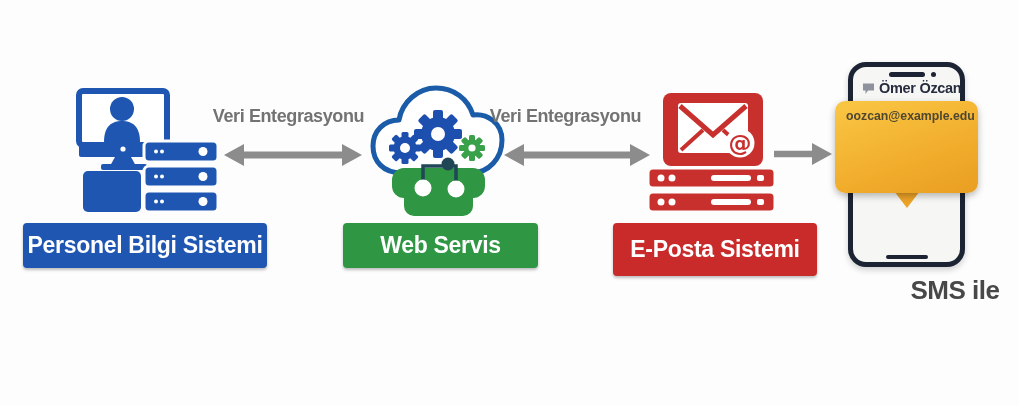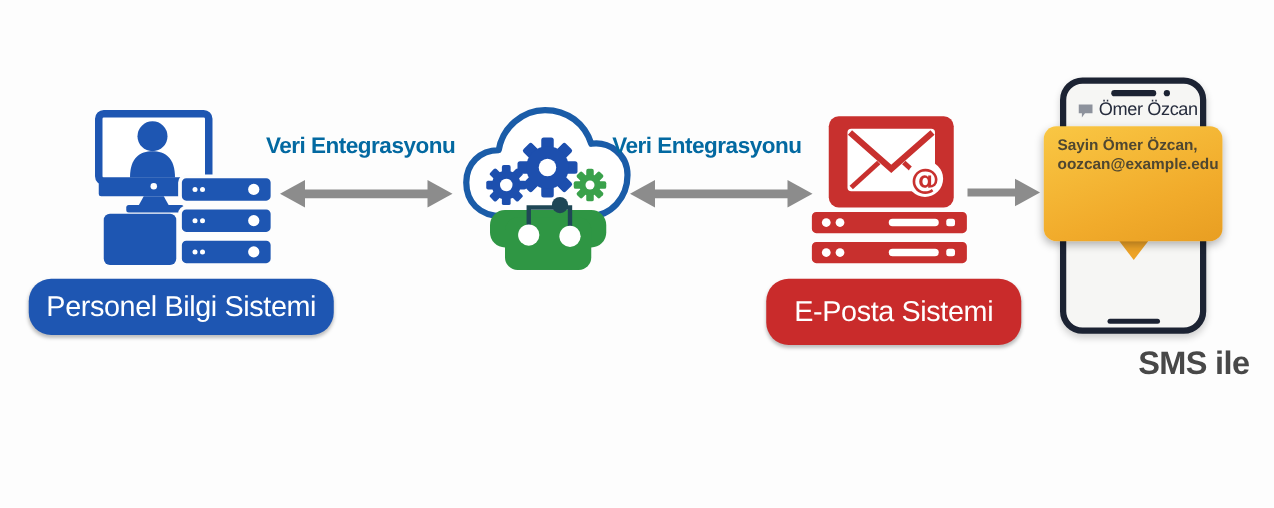--- a/index.html
+++ b/index.html
@@ -2,42 +2,42 @@
 <html><head>
 <meta charset="utf-8">
 <style>
   html,body{margin:0;padding:0;}
   .canvas{
     position:relative;width:1019px;height:406px;overflow:hidden;
     background:#fdfdfd;font-family:"Liberation Sans",sans-serif;
   }
   .node-badge{
     position:absolute;display:flex;align-items:center;justify-content:center;
-    color:#fff;font-weight:normal;font-size:23px;letter-spacing:-0.3px;
-    border-radius:18px;box-shadow:0 2px 3px rgba(0,0,0,0.25);
+    color:#fff;font-weight:bold;font-size:23px;letter-spacing:-0.3px;
+    border-radius:4px;box-shadow:0 2px 3px rgba(0,0,0,0.25);
   }
   .badge-personel{left:23px;top:223px;width:244px;height:45px;background:#1e56b2;}
   .badge-web{left:343px;top:223px;width:195px;height:45px;background:#2f9644;}
   .badge-eposta{left:613px;top:223px;width:204px;height:53px;background:#c92b2b;}
   .arrow-label{
-    position:absolute;font-weight:bold;font-size:18px;color:#0369a1;
+    position:absolute;font-weight:bold;font-size:18px;color:#737373;
     text-align:center;letter-spacing:-0.4px;white-space:nowrap;
   }
   .icon-svg{position:absolute;}
   .phone{
     position:absolute;left:848px;top:62px;width:117px;height:205px;
     box-sizing:border-box;background:#f6f6f4;border:5px solid #1c2333;
     border-radius:18px;box-shadow:0 3px 6px rgba(0,0,0,0.18);
   }
   .phone-speaker{position:absolute;top:5px;left:50%;transform:translateX(-50%);
     width:36px;height:5px;background:#1c2333;border-radius:3px;}
   .phone-camera{position:absolute;top:5px;left:50%;margin-left:24px;
     width:5px;height:5px;background:#1c2333;border-radius:50%;}
   .phone-header{position:absolute;top:13px;left:9px;display:flex;align-items:center;gap:4px;}
-  .phone-contact{font-size:14.5px;font-weight:normal;color:#262c3d;letter-spacing:-0.3px;white-space:nowrap;}
+  .phone-contact{font-size:14.5px;font-weight:bold;color:#262c3d;letter-spacing:-0.3px;white-space:nowrap;}
   .phone-homebar{position:absolute;bottom:3px;left:50%;transform:translateX(-50%);
     width:42px;height:4px;background:#1c2333;border-radius:2px;}
   .sms-bubble{
     position:absolute;left:835px;top:101px;width:143px;height:92px;
     box-sizing:border-box;padding:8px 11px;z-index:5;
     background:linear-gradient(160deg,#f9c744 0%,#f1ab2b 65%,#e89e22 100%);
     border-radius:10px;box-shadow:0 3px 7px rgba(0,0,0,0.28);
   }
   .sms-bubble .msg-line{font-size:12.3px;line-height:15.4px;color:#4f4731;font-weight:600;white-space:nowrap;}
   .bubble-tail{
@@ -135,20 +135,21 @@
       <rect x="66" y="85" width="40" height="6" rx="3"></rect>
         <rect x="112" y="85" width="7" height="6" rx="2"></rect>
       <circle cx="16" cy="112" r="3.5"></circle>
         <circle cx="27" cy="112" r="3.5"></circle>
       <rect x="66" y="109" width="40" height="6" rx="3"></rect>
         <rect x="112" y="109" width="7" height="6" rx="2"></rect>
     </g>
   </svg>
 
   <div class="node-badge badge-personel">Personel Bilgi Sistemi</div>
+  <div class="node-badge badge-web">Web Servis</div>
   <div class="node-badge badge-eposta">E-Posta Sistemi</div>
 
   <div class="arrow-label" style="left:206px;top:106px;width:165px;">Veri Entegrasyonu</div>
   <svg class="icon-svg" style="left:222px;top:140px;" width="142" height="30" viewBox="0 0 142 30">
     <line x1="17" y1="15" x2="125" y2="15" stroke="#8c8c8c" stroke-width="7"></line>
     <polygon points="22,4 22,26 2,15" fill="#8c8c8c"></polygon>
     <polygon points="120,4 120,26 140,15" fill="#8c8c8c"></polygon>
   </svg>
 
   <div class="arrow-label" style="left:483px;top:106px;width:165px;">Veri Entegrasyonu</div>
@@ -170,21 +171,20 @@
       <svg width="13" height="13" viewBox="0 0 13 13">
         <path d="M1,1.5 h11 v7 h-6 l-2.5,3.5 v-3.5 h-2.5 z" fill="#8d929c"></path>
       </svg>
       <span class="phone-contact">Ömer Özcan</span>
     </div>
     <div class="phone-homebar"></div>
   </div>
 
   <div class="bubble-tail"></div>
   <div class="sms-bubble">
-    <div class="msg-line">Sayin Ömer Özcan,</div>
     <div class="msg-line">oozcan@example.edu</div>
   </div>
 
   <div class="caption">
     <div>SMS ile</div>
   </div>
 
 </div>
 
 </body></html>

